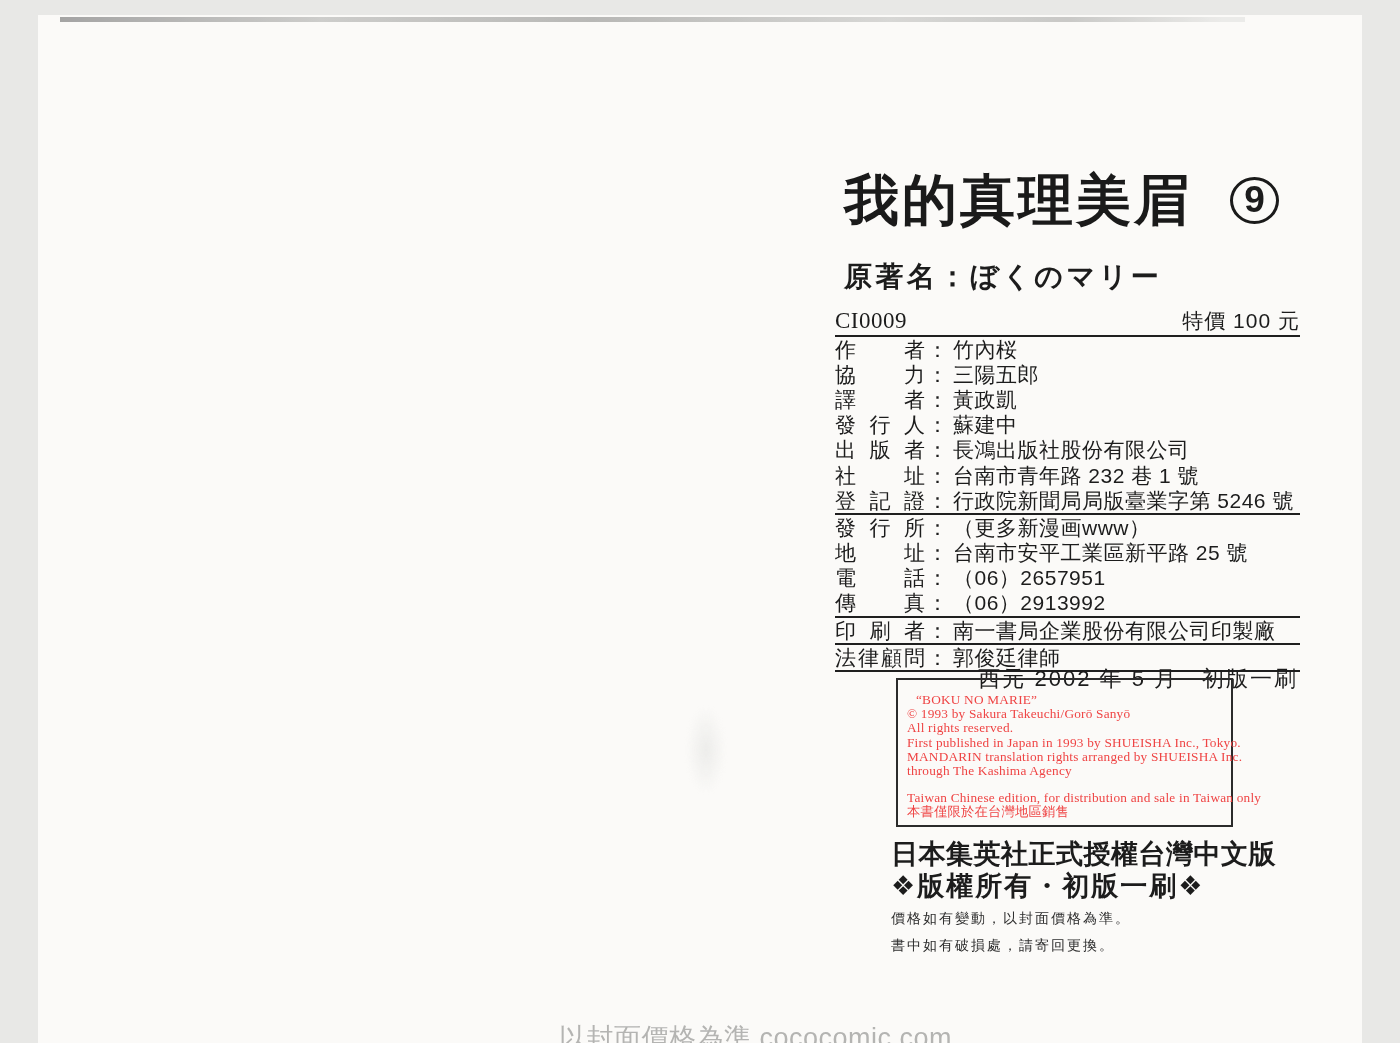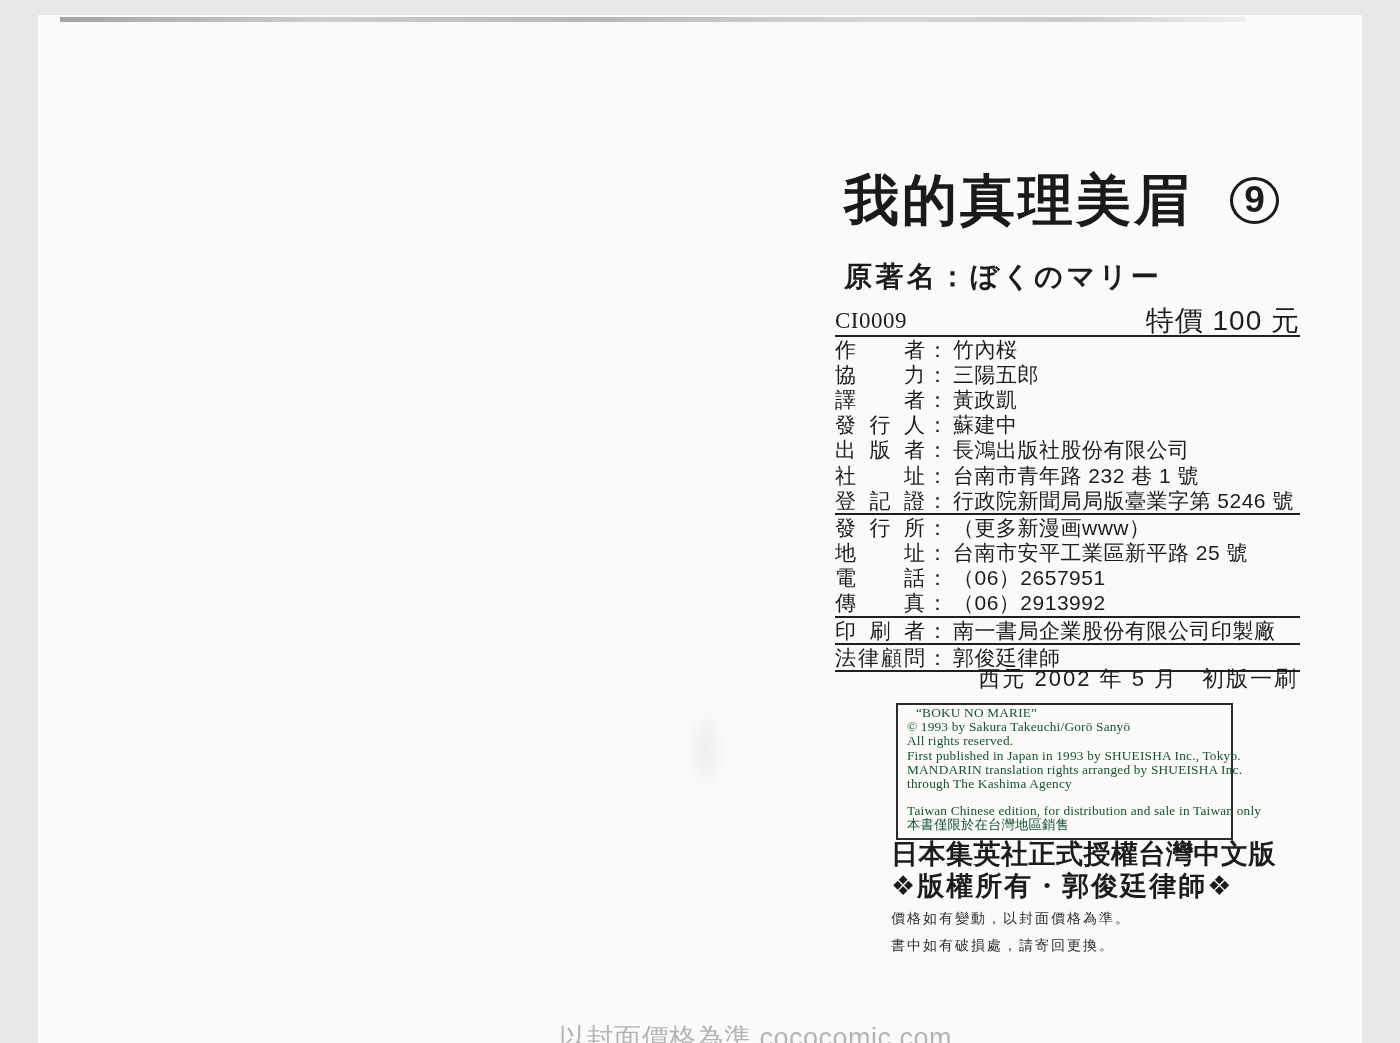--- a/index.html
+++ b/index.html
@@ -45,37 +45,37 @@
     position:absolute;left:806px;top:243px;
     font-size:28px;font-weight:600;letter-spacing:3.5px;white-space:nowrap;
   }
   
   .info-table{position:absolute;left:797px;top:293px;width:465px;}
   .code-row{
     display:flex;justify-content:space-between;align-items:center;
     border-bottom:2.5px solid #1f1f1f;padding-bottom:1px;height:26px;
   }
   .code{font-family:"Liberation Serif","DejaVu Serif",serif;font-size:23px;letter-spacing:.5px;}
-  .price{font-size:28px;letter-spacing:1px;}
+  .price{font-size:21px;letter-spacing:1px;}
   .info-row{display:flex;align-items:center;height:25.2px;font-size:21px;white-space:nowrap;}
   .info-row.rule-below{border-bottom:2.5px solid #1f1f1f;}
   .row-label{width:90px;display:flex;justify-content:space-between;flex-shrink:0;}
   .row-colon{margin:0 5px 0 2px;flex-shrink:0;}
   .row-value{letter-spacing:.5px;}
   .edition-line{
     position:absolute;left:795px;top:649px;width:465px;
     text-align:right;font-size:22px;letter-spacing:2px;white-space:nowrap;
   }
   
   .copyright-box{
-    position:absolute;left:858px;top:688px;width:318px;
+    position:absolute;left:858px;top:663px;width:318px;
     border:2px solid #2b2b2b;
-    padding:1px 6px 5px 9px;
+    padding:13px 6px 5px 9px;
     font-family:"Liberation Serif","DejaVu Serif",serif;
-    font-size:13.3px;line-height:14.2px;color:#14532d;
+    font-size:13.3px;line-height:14.2px;color:#ef4444;
     letter-spacing:.2px;
   }
   .cbox-line{white-space:nowrap;}
   .cbox-line.blank{height:13px;}
   .cbox-line.first{padding-left:9px;}
   
   .license-block{position:absolute;left:853px;top:823px;width:336px;}
   .license-l1{font-size:27px;font-weight:bold;letter-spacing:.5px;line-height:32px;white-space:nowrap;}
   .license-l2{font-size:27px;font-weight:bold;letter-spacing:2px;line-height:32px;white-space:nowrap;}
   .license-l3,.license-l4{
@@ -235,21 +235,21 @@
       <div class="cbox-line">First published in Japan in  1993 by SHUEISHA Inc., Tokyo.</div>
       <div class="cbox-line">MANDARIN translation rights arranged by SHUEISHA Inc.</div>
       <div class="cbox-line">through The Kashima Agency</div>
       <div class="cbox-line blank"></div>
       <div class="cbox-line">Taiwan Chinese edition, for distribution and sale in Taiwan only</div>
       <div class="cbox-line">本書僅限於在台灣地區銷售</div>
     </div>
 
   <div class="license-block">
     <div class="license-l1">日本集英社正式授權台灣中文版</div>
-    <div class="license-l2">❖版權所有・郭俊廷律師❖</div>
+    <div class="license-l2">❖版權所有・初版一刷❖</div>
     <div class="license-l3">價格如有變動，以封面價格為準。</div>
     <div class="license-l4">書中如有破損處，請寄回更換。</div>
   </div>
 
   <div class="watermark">以封面價格為準.cococomic.com</div>
 
   <div class="scan-strip-bottom"></div>
 </div>
 
 </body></html>

